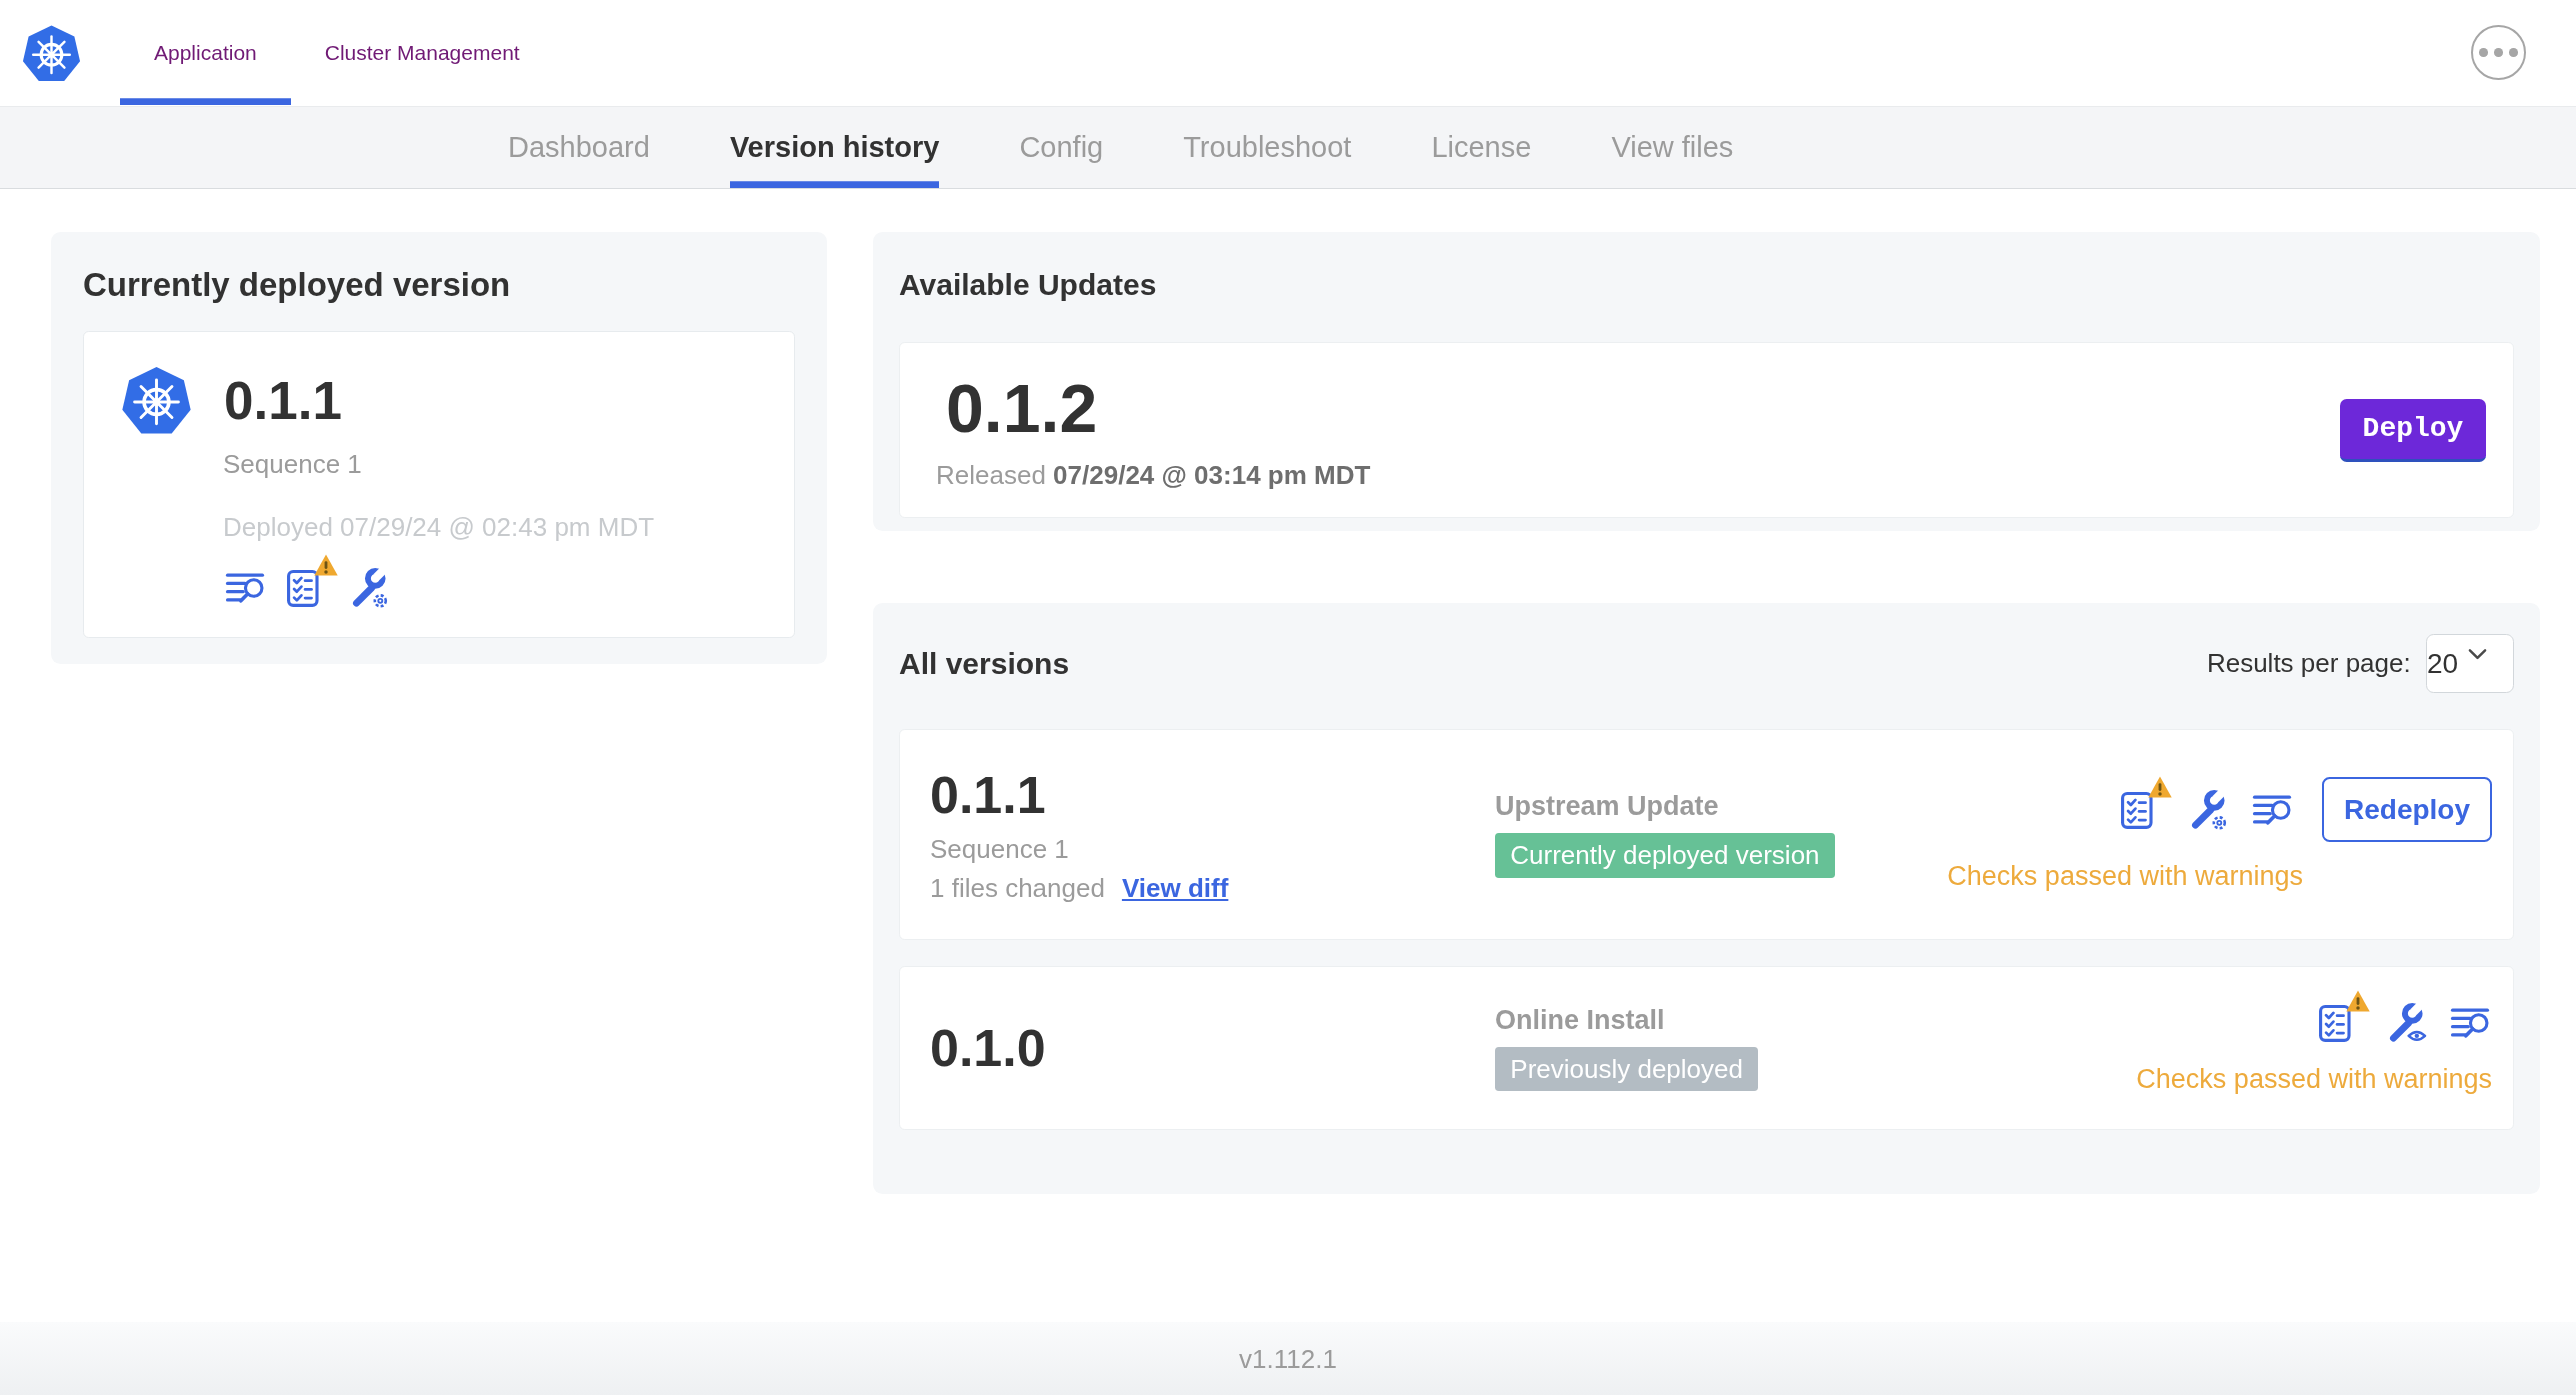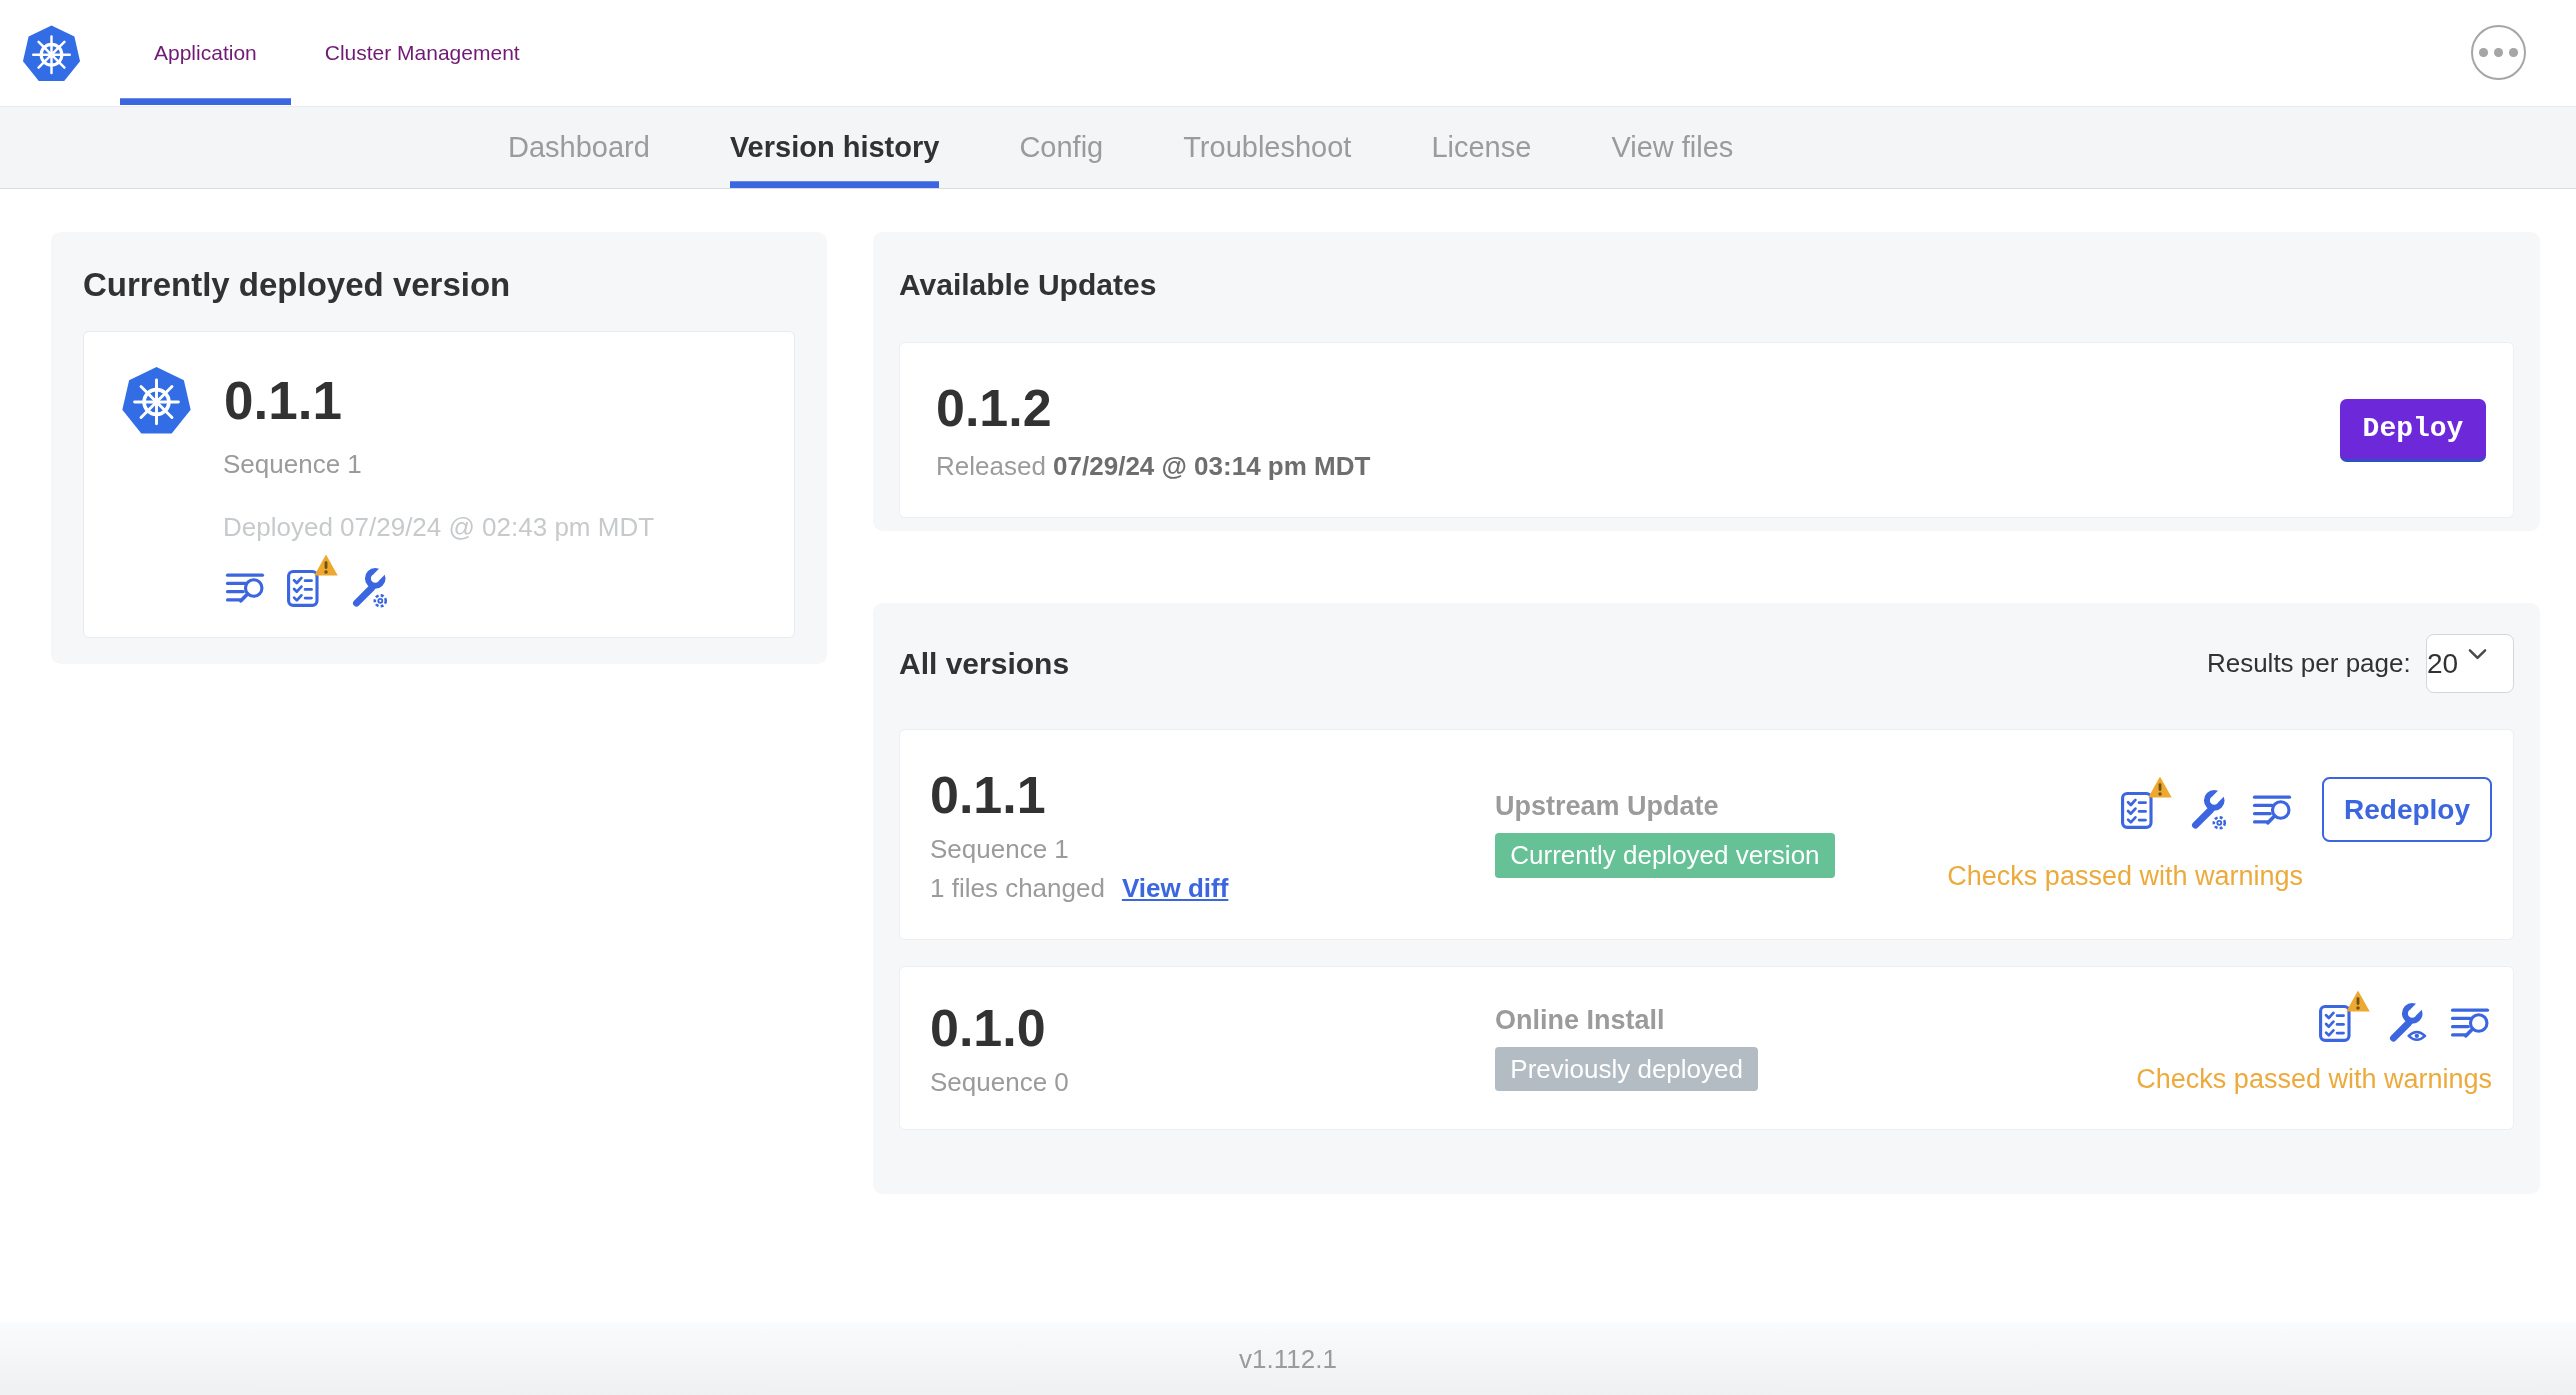--- a/index.html
+++ b/index.html
@@ -46,21 +46,21 @@
   .cv-indent { margin-left:103px; }
   .cv-seq { font-size:26px; color:#9b9b9b; margin-top:11.5px; }
   .cv-deployed { font-size:26px; color:#c7cacd; margin-top:32px; }
   .cv-icons { display:flex; gap:17px; margin-top:23px; align-items:center; }
 
   #card-updates { left:873px; top:232px; width:1667px; height:299px; padding:0 26px; }
   #card-updates .card-title { padding-top:36px; }
   .update-row { margin-top:40px; background:#fff; border:1px solid #eceff1; border-radius:5.7px;
     height:176px; display:flex; align-items:center; justify-content:space-between;
     padding:0 27px 0 36px; }
-  .u-version { font-size:52px; font-weight:bold; }
+  .u-version { font-size:68px; font-weight:bold;margin-left:10px; }
   .u-released { margin-top:13.4px; font-size:26px; color:#9b9b9b; }
   .u-released b { color:#6e6e6e; }
   .deploy-btn { width:146px; height:63px; background:#6d28d9; color:#fff;
     font-size:28px; font-weight:bold; font-family:Liberation Mono, monospace; border:none;
     border-bottom:3.8px solid #2e51bd; border-radius:6.7px; cursor:pointer; }
 
   #card-versions { left:873px; top:603px; width:1667px; height:591px; padding:0 26px; }
   .av-header { display:flex; justify-content:space-between; align-items:center;
     margin-top:31px; height:59px; }
   .rpp { display:flex; align-items:center; gap:15.3px; font-size:26px; color:#323232; }
@@ -323,21 +323,20 @@
         </span>
         <button class="redeploy-btn">Redeploy</button>
       </div>
       <div class="vr-status">Checks passed with warnings</div>
     </div>
   </div>
 
   <div class="version-row row-2">
     <div class="vr-col1">
       <div class="vr-version">0.1.0</div>
-      <div class="vr-seq">Sequence 0</div>
     </div>
     <div class="vr-col2">
       <div class="vr-source">Online Install</div>
       <div class="badge gray">Previously deployed</div>
     </div>
     <div class="vr-col3">
       <div class="vr-actions">
         <span class="vicon">
           <span style="display: block; width: 100%; height: 100%;">
               <svg viewBox="0 0 48 48">

